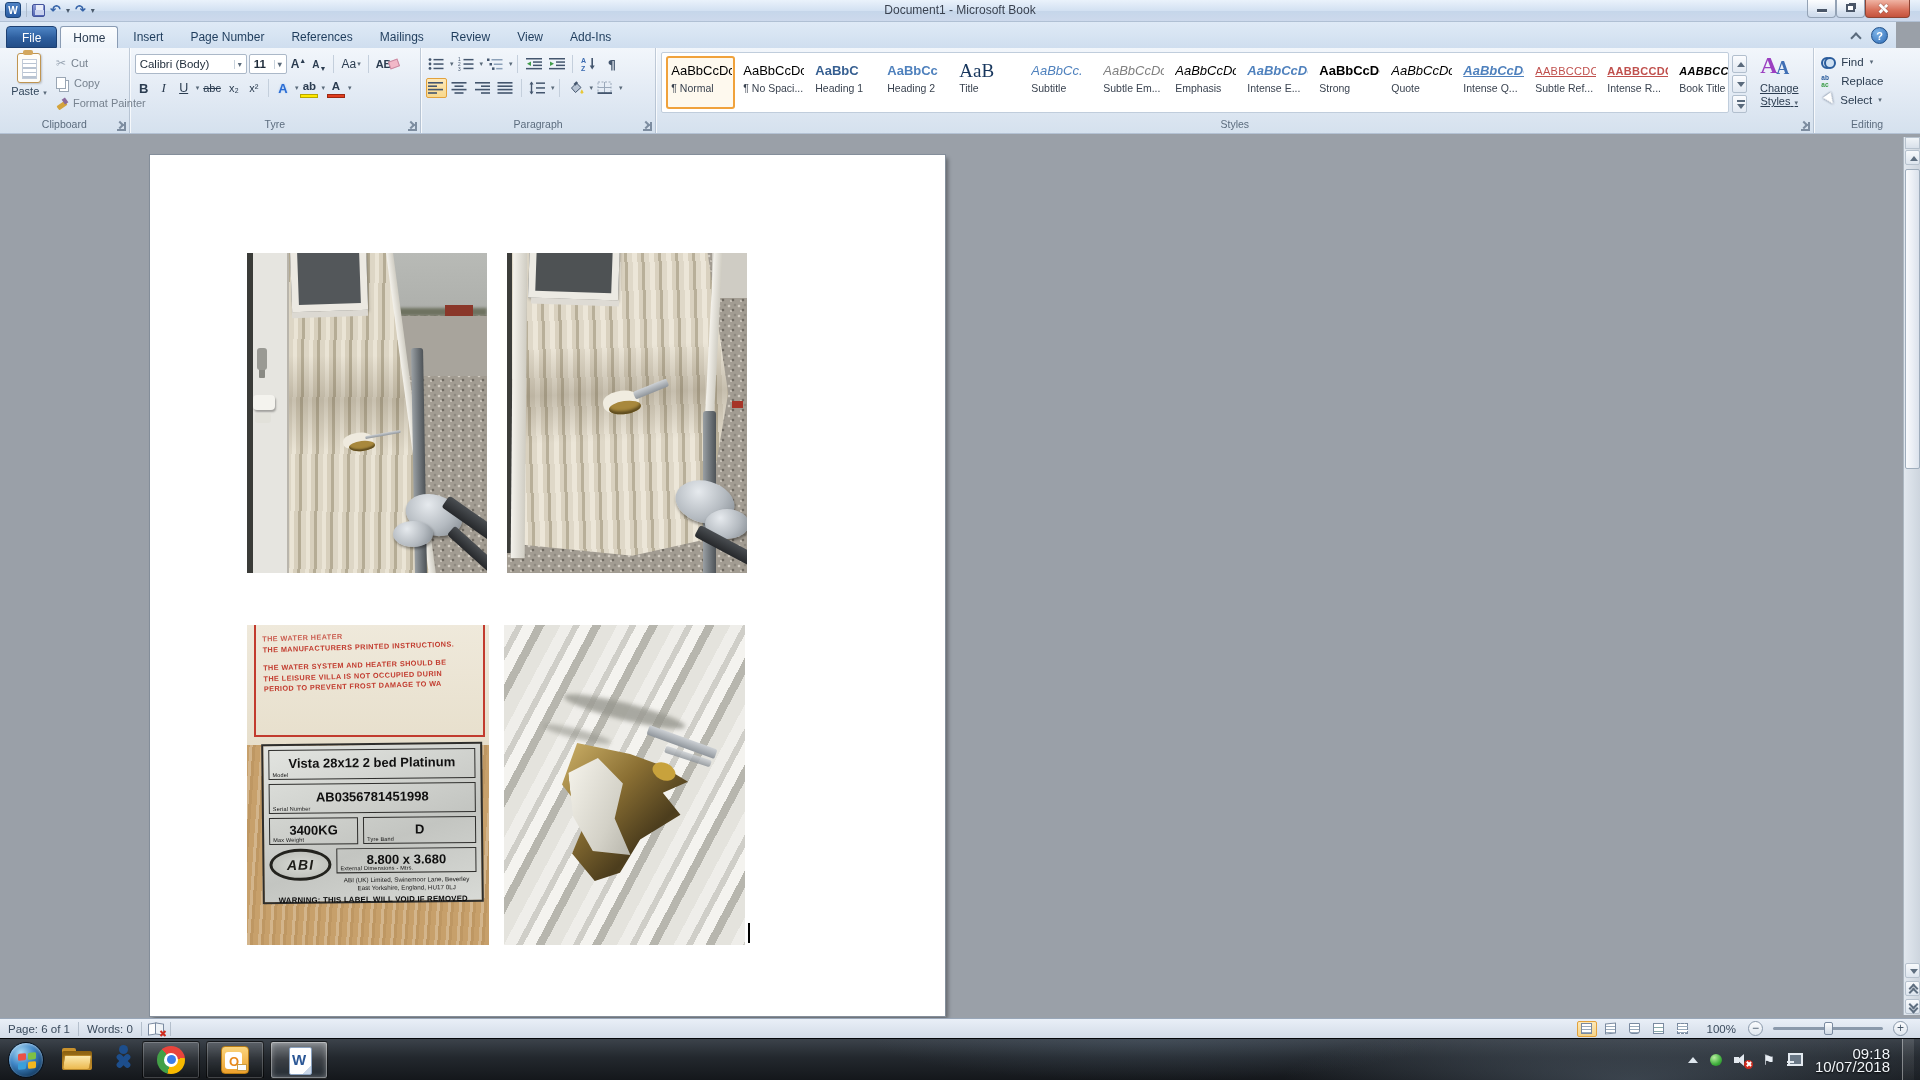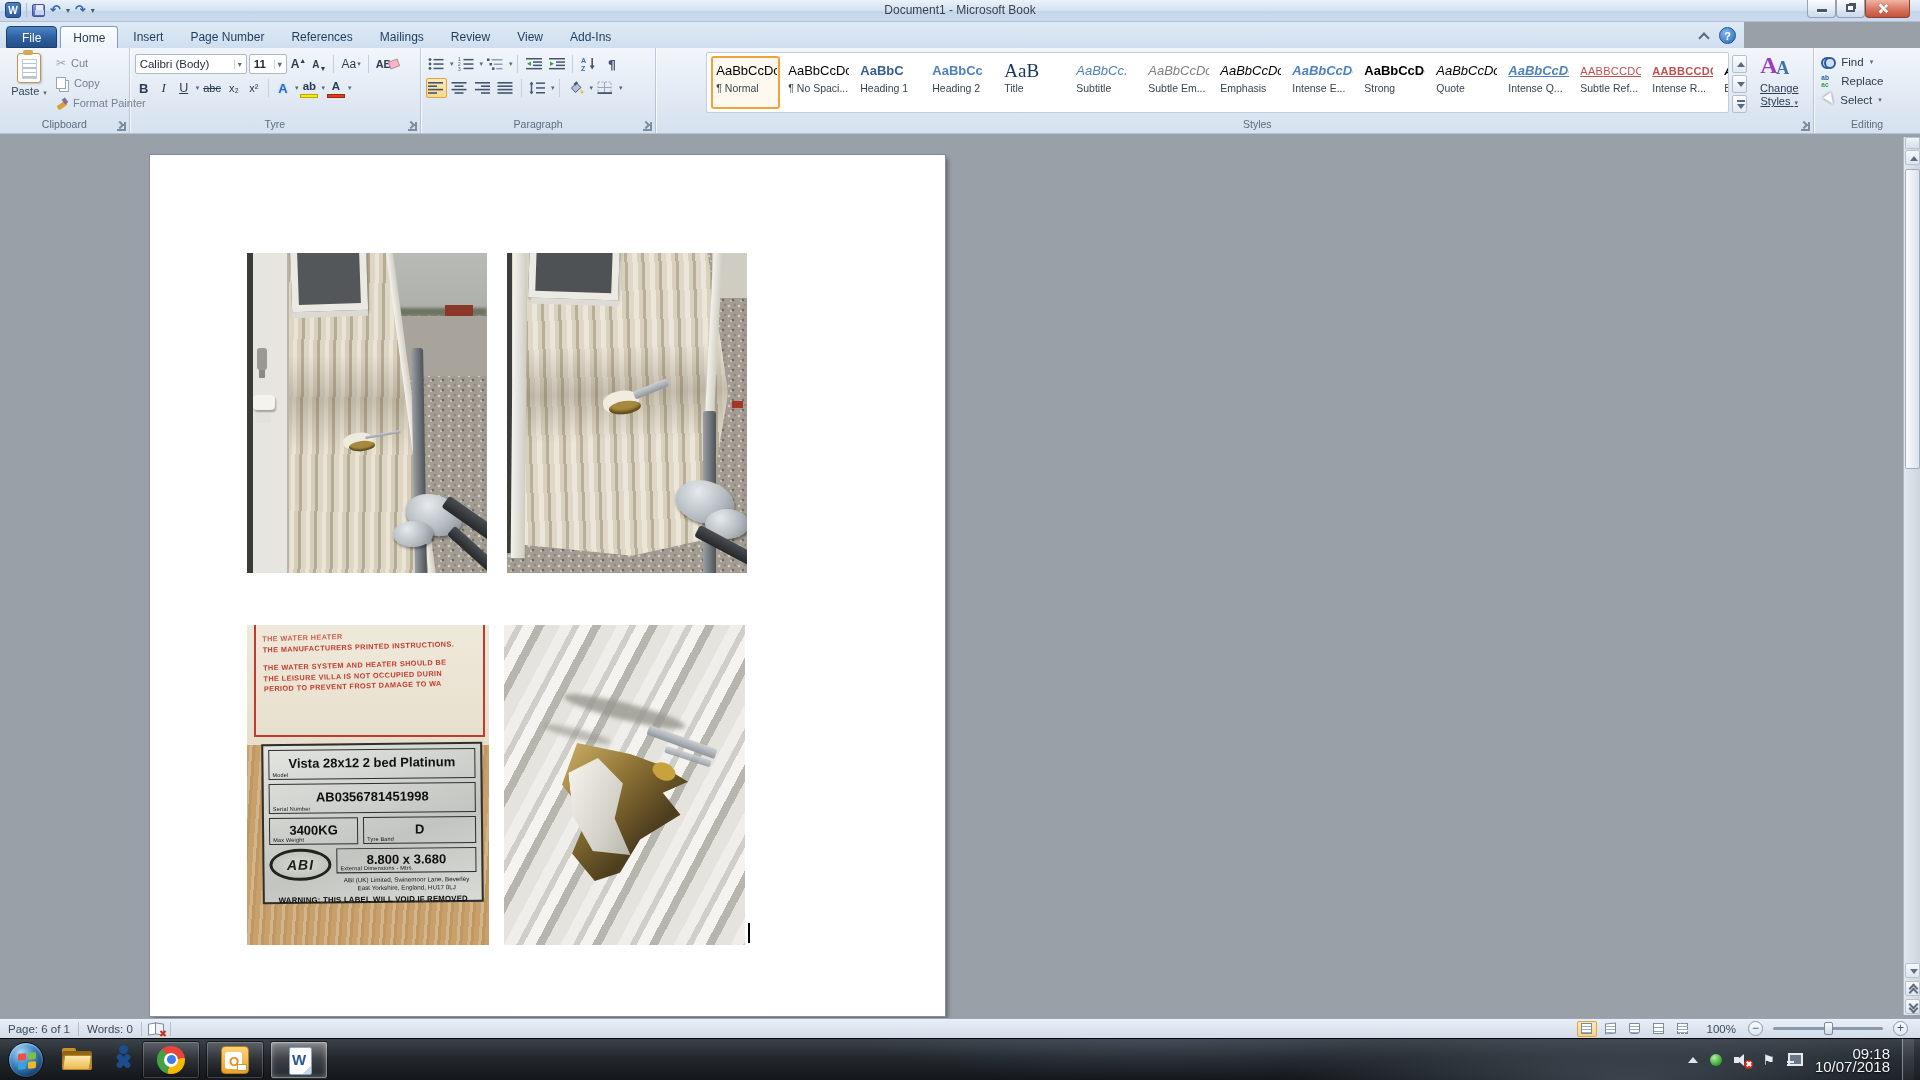--- a/index.html
+++ b/index.html
@@ -23,21 +23,21 @@
   .winbtns { position:absolute; right:10px; top:0; display:flex; z-index:60;}
   .wbtn { width:29px; height:18px; border:1px solid #93a2b5; border-top:none; background:linear-gradient(rgba(255,255,255,.85),rgba(205,218,235,.7));
     border-radius:0 0 4px 4px; position:relative; }
   .wbtn.close { width:45px; background:linear-gradient(#f0b4a4,#d8705a 60%,#c4523c); border-color:#8e4434; }
   .g-min { position:absolute; left:9px; top:9px; width:10px; height:3px; background:#4a5668; box-shadow:0 1px 0 rgba(255,255,255,.8); }
   .g-restore { position:absolute; left:9px; top:4px; width:9px; height:8px; border:2px solid #4a5668; background:#fff; box-shadow:2px -2px 0 -1px #4a5668; }
   .g-x1,.g-x2 { position:absolute; left:16px; top:3px; width:2.5px; height:11px; background:#fff; box-shadow:0 0 1px #5a1408; }
   .g-x1 { transform:rotate(45deg);} .g-x2 { transform:rotate(-45deg);}
 
   
-  #tabsrow { position:absolute; top:22px; left:0; width:1744px; height:26px;
+  #tabsrow { position:absolute; top:22px; left:0; width:1896px; height:26px;
     background:linear-gradient(#dfeaf6,#cfdeef); display:flex; align-items:flex-end; padding-left:6px; z-index:40; }
   .filetab { height:22px; padding:0 15px; background:linear-gradient(#4f86c6,#2d5e9e 55%,#234e88);
     color:#fff; font-size:12px; line-height:22px; border-radius:4px 4px 0 0; border:1px solid #1d4072; }
   .tab { height:22px; padding:0 12px; font-size:12px; line-height:22px; color:#1e3c5c; margin-left:3px; }
   .tab.active { background:linear-gradient(#fbfdfe,#edf3fa); border:1px solid #8a9cb4; border-bottom:none;
     border-radius:3px 3px 0 0; color:#2b3c50; }
   .ribbon-right { position:absolute; right:8px; top:5px; display:flex; gap:7px; align-items:center; }
   .minribbon { width:16px; height:16px; position:relative; }
   .minribbon:before { content:""; position:absolute; left:4px; top:6px; width:6px; height:6px; border-top:2px solid #5a6a7c; border-left:2px solid #5a6a7c; transform:rotate(45deg); }
   .helpbtn { width:17px; height:17px; border-radius:50%; background:radial-gradient(circle at 35% 30%,#7db4e8,#2f6cb6);
@@ -95,21 +95,21 @@
   .eraserAB:after { content:""; position:absolute; right:-7px; top:2px; width:8px; height:6px; background:#f2b8c8; border:1px solid #c888a0; transform:rotate(-20deg); }
 
   
   .g-para { width:236px; }
   .pbtn { width:21px; height:20px; display:flex; align-items:center; justify-content:center; border-radius:2px; }
   .pbtn.sel { background:linear-gradient(#fde8b8,#f8d88c); border:1px solid #e2a23c; }
   .pic { width:16px; height:14px; display:block; }
   .pilcrow { font-family:"DejaVu Sans",sans-serif; font-size:13px; color:#44566e; font-weight:bold; }
 
   
-  .g-styles { width:1158px;padding-left:45px; }
+  .g-styles { width:1158px; }
   .styles-flex { display:flex; height:100%; }
   .gallery { flex:1; margin:2px 2px 4px 2px; background:#fff; border:1px solid #c0cddc; border-radius:2px; display:flex; padding:3px 4px; gap:3px; overflow:hidden; }
   .sg-item { width:69px; flex:0 0 69px; padding:4px 3px 0 5px; border-radius:3px; overflow:hidden; }
   .sg-item.selected { box-shadow:0 0 0 2px var(--selection-orange,#f0a23c) inset, 0 0 0 1px #fff inset; background:#fef9ee; }
   .sg-sample { height:22px; font-size:13px; white-space:nowrap; overflow:hidden; color:#000; line-height:22px;}
   .sg-name { height:15px; font-size:10.5px; color:#3a4350; white-space:nowrap; overflow:hidden; }
   .st-h1 { font-weight:bold; color:var(--heading-blue,#365f91); }
   .st-h2 { font-weight:bold; color:var(--accent-blue,#4f81bd); }
   .st-title { font-family:"Liberation Serif",serif; font-size:19px; color:var(--title-navy,#17365d); }
   .st-subtitle { font-style:italic; color:var(--accent-blue,#4f81bd); }

